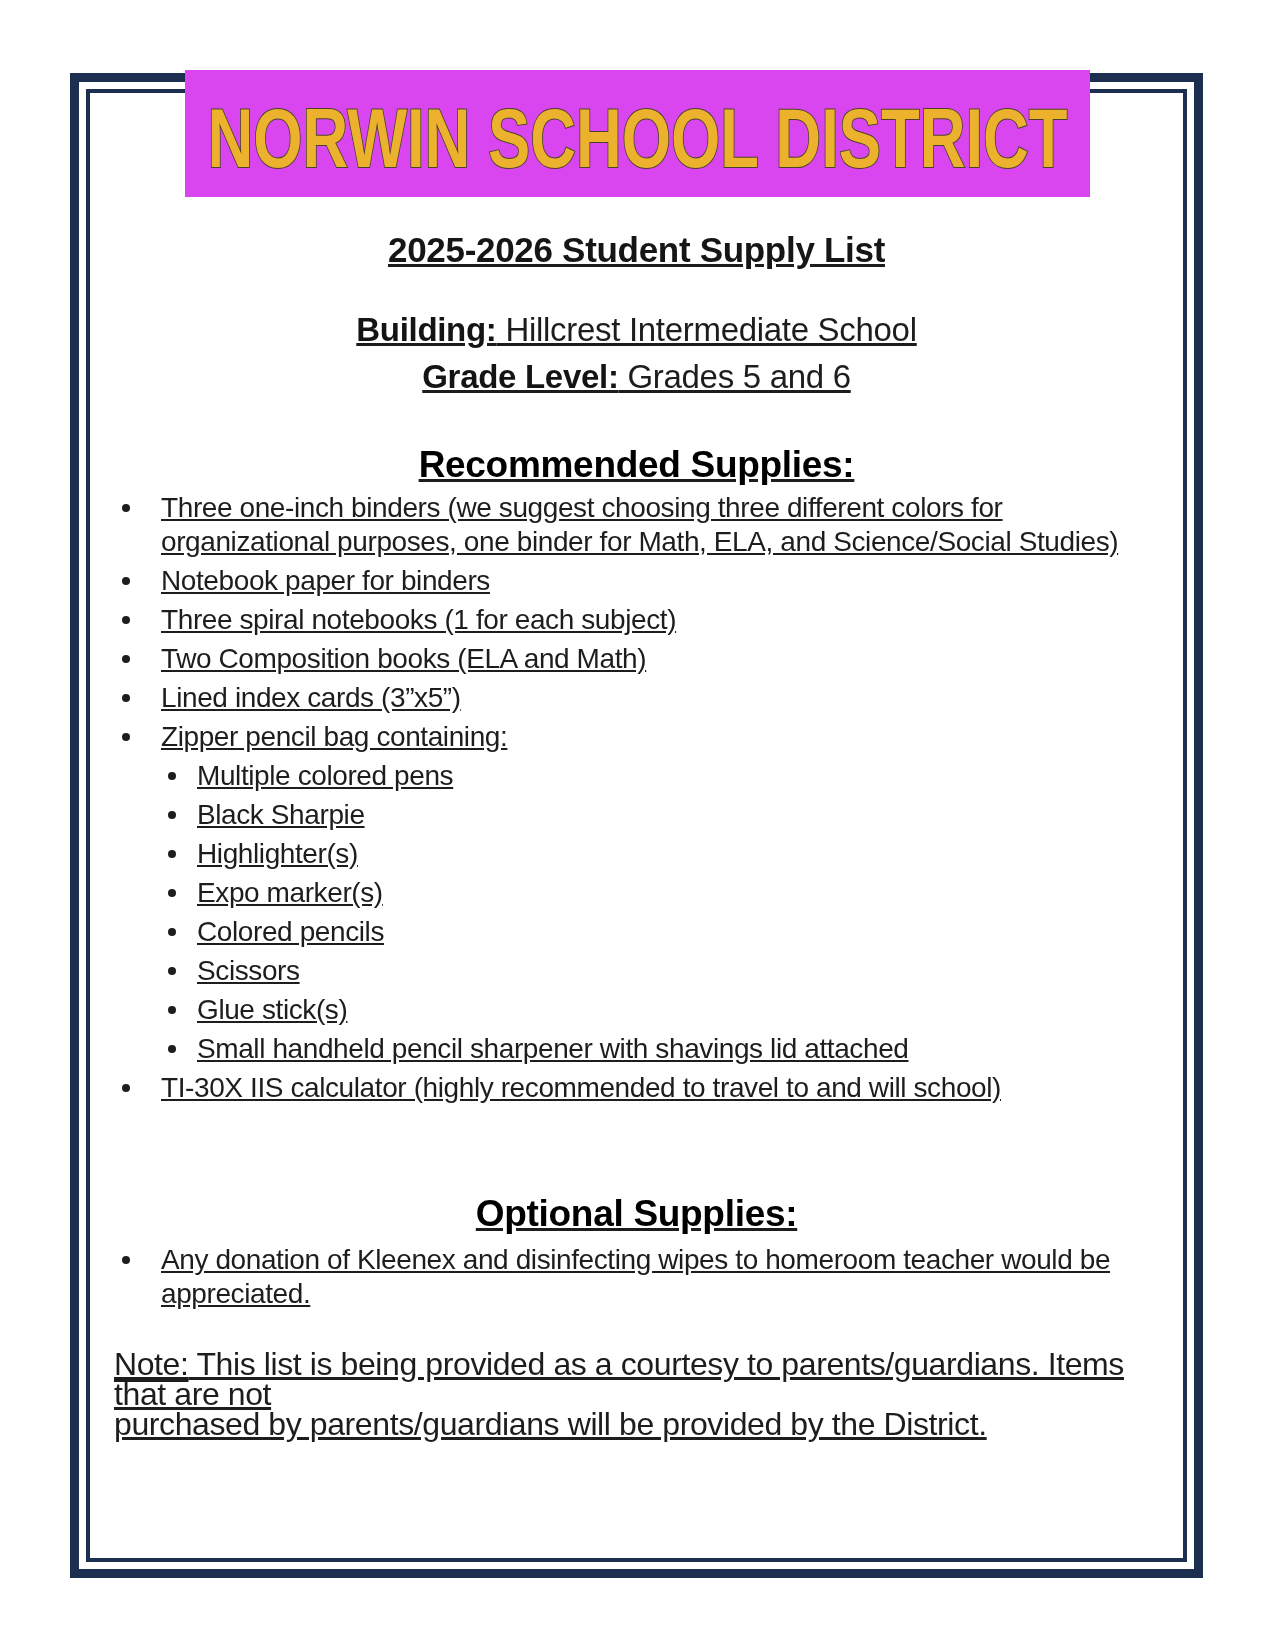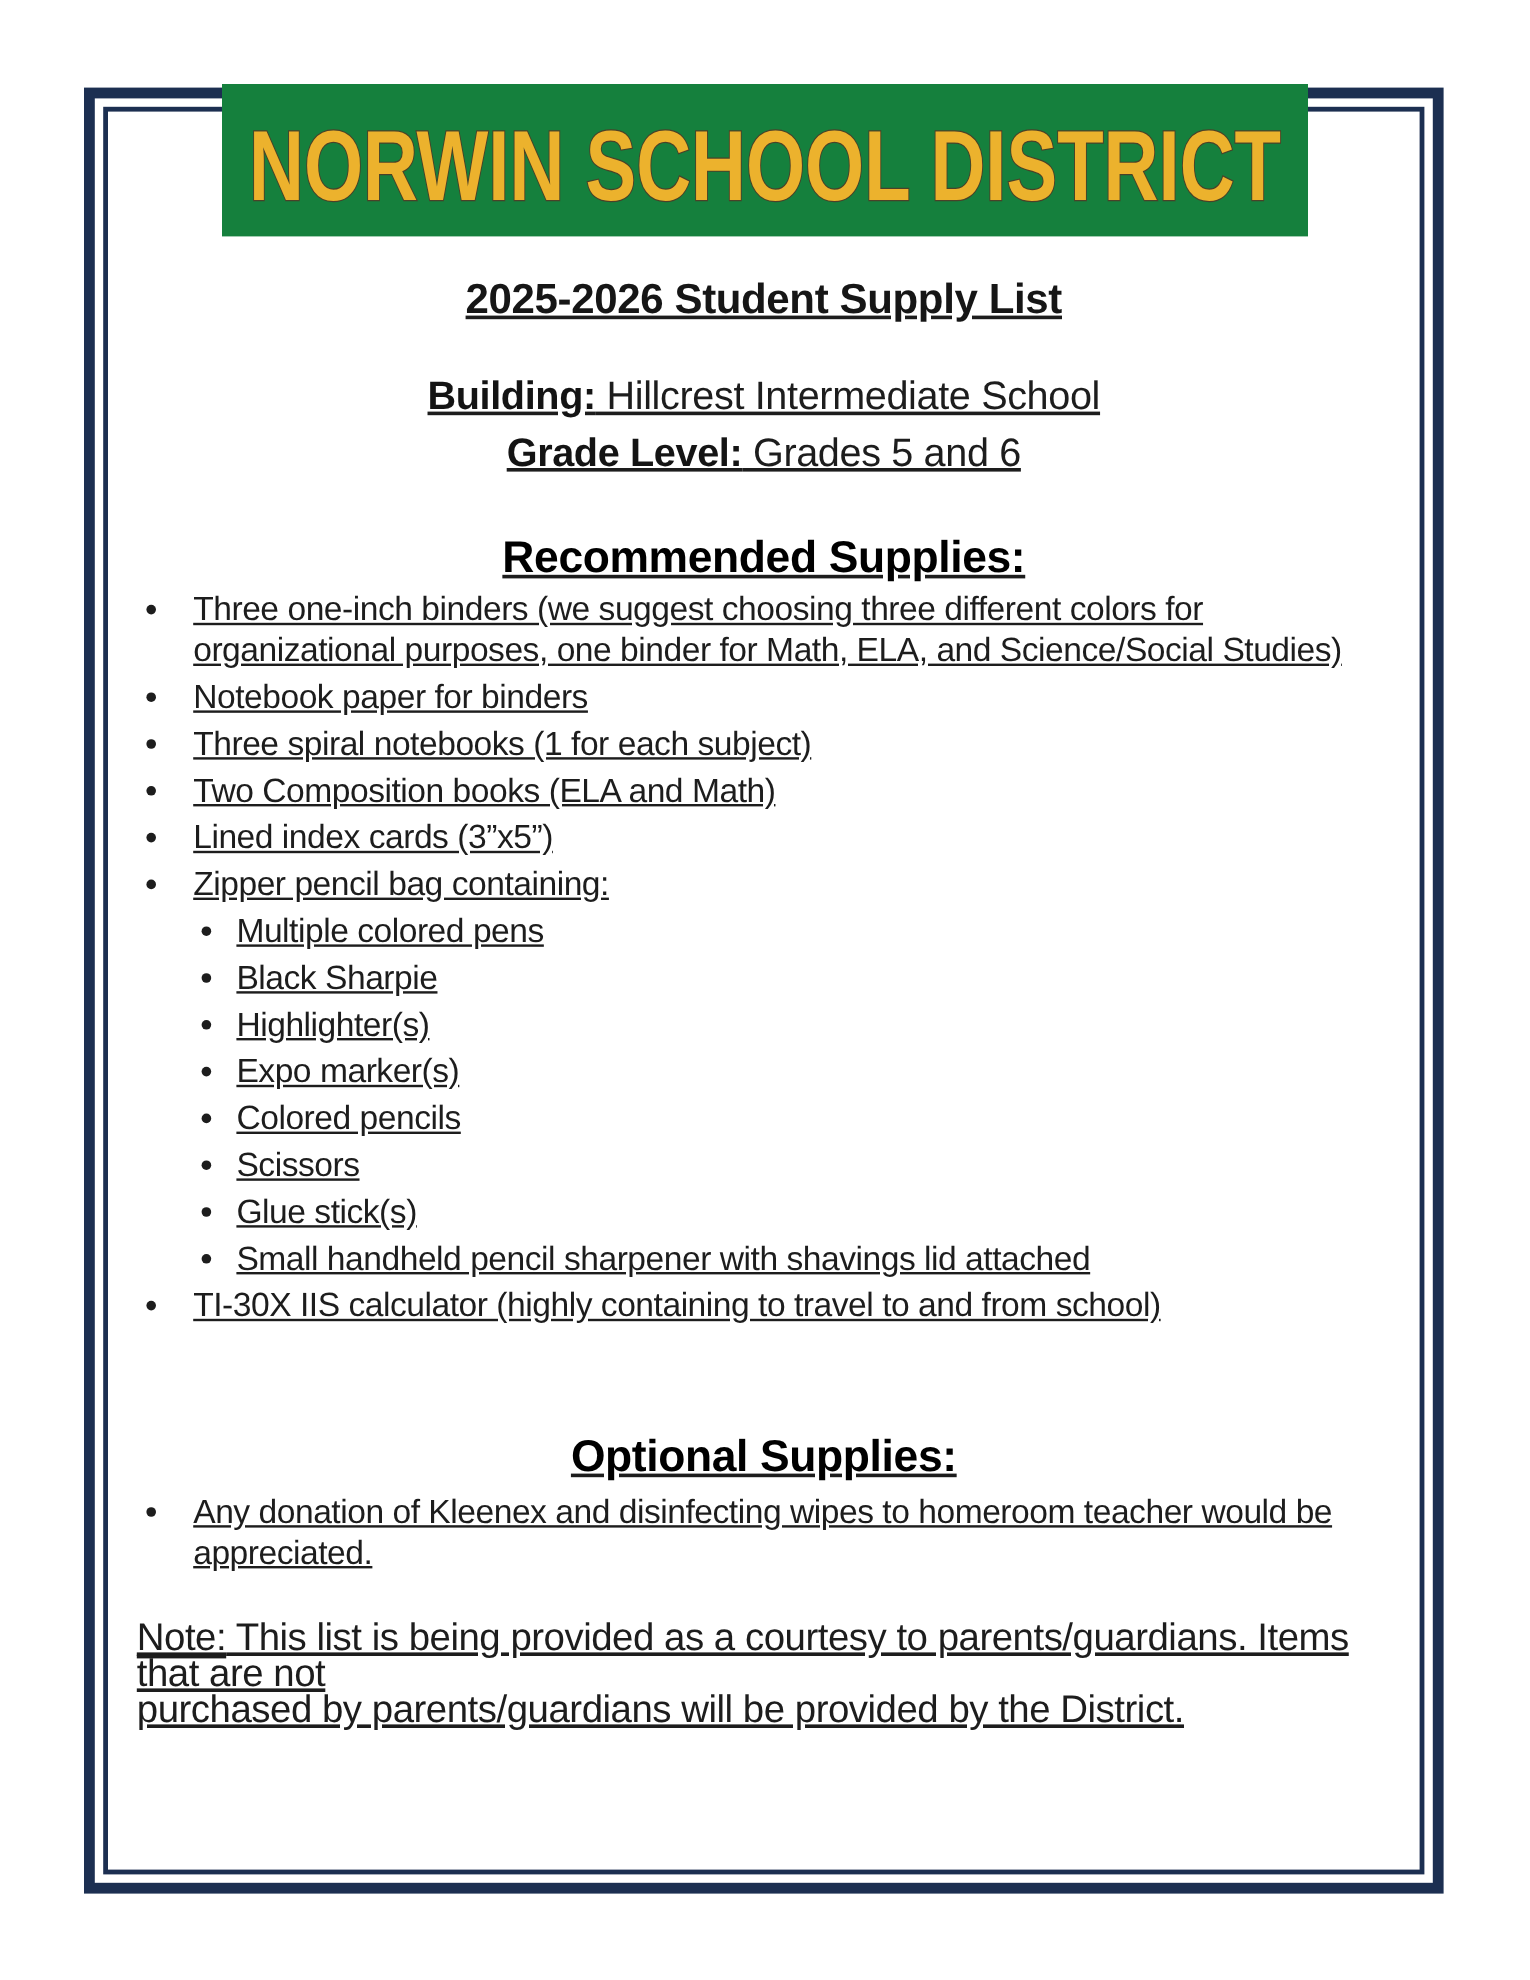--- a/index.html
+++ b/index.html
@@ -22,21 +22,21 @@
   .frame-inner {
     width: 100%; height: 100%;
     border: 4px solid #1c2f51;
     box-sizing: border-box;
     text-decoration: underline;
   }
   .banner {
     position: absolute;
     left: 185px; top: 70px;
     width: 905px; height: 127px;
-    background: #15803d;
+    background: #d946ef;
     z-index: 2;
   }
   .banner svg { display: block; width: 905px; height: 127px; }
   .content {
     padding: 108px 24px 0 24px;
     box-sizing: border-box;
   }
   .doc-title {
     margin: 27px 0 0 0;
     text-align: center;
@@ -127,21 +127,21 @@
         <li class="lvl1">Lined index cards (3”x5”)</li>
         <li class="lvl1">Zipper pencil bag containing:</li>
         <li class="lvl2">Multiple colored pens</li>
         <li class="lvl2">Black Sharpie</li>
         <li class="lvl2">Highlighter(s)</li>
         <li class="lvl2">Expo marker(s)</li>
         <li class="lvl2">Colored pencils</li>
         <li class="lvl2">Scissors</li>
         <li class="lvl2">Glue stick(s)</li>
         <li class="lvl2">Small handheld pencil sharpener with shavings lid attached</li>
-        <li class="lvl1">TI-30X IIS calculator (highly containing to travel to and from school)</li>
+        <li class="lvl1">TI-30X IIS calculator (highly recommended to travel to and will school)</li>
       </ul>
 
       <h2 class="section-heading optional">Optional Supplies:</h2>
 
       <ul class="supply-list optional-list">
         <li class="lvl1">Any donation of Kleenex and disinfecting wipes to homeroom teacher would be
 appreciated.</li>
       </ul>
 
       <p class="note"><span class="note-label">Note:</span><span> This list is being provided as a courtesy to parents/guardians. Items that are not

